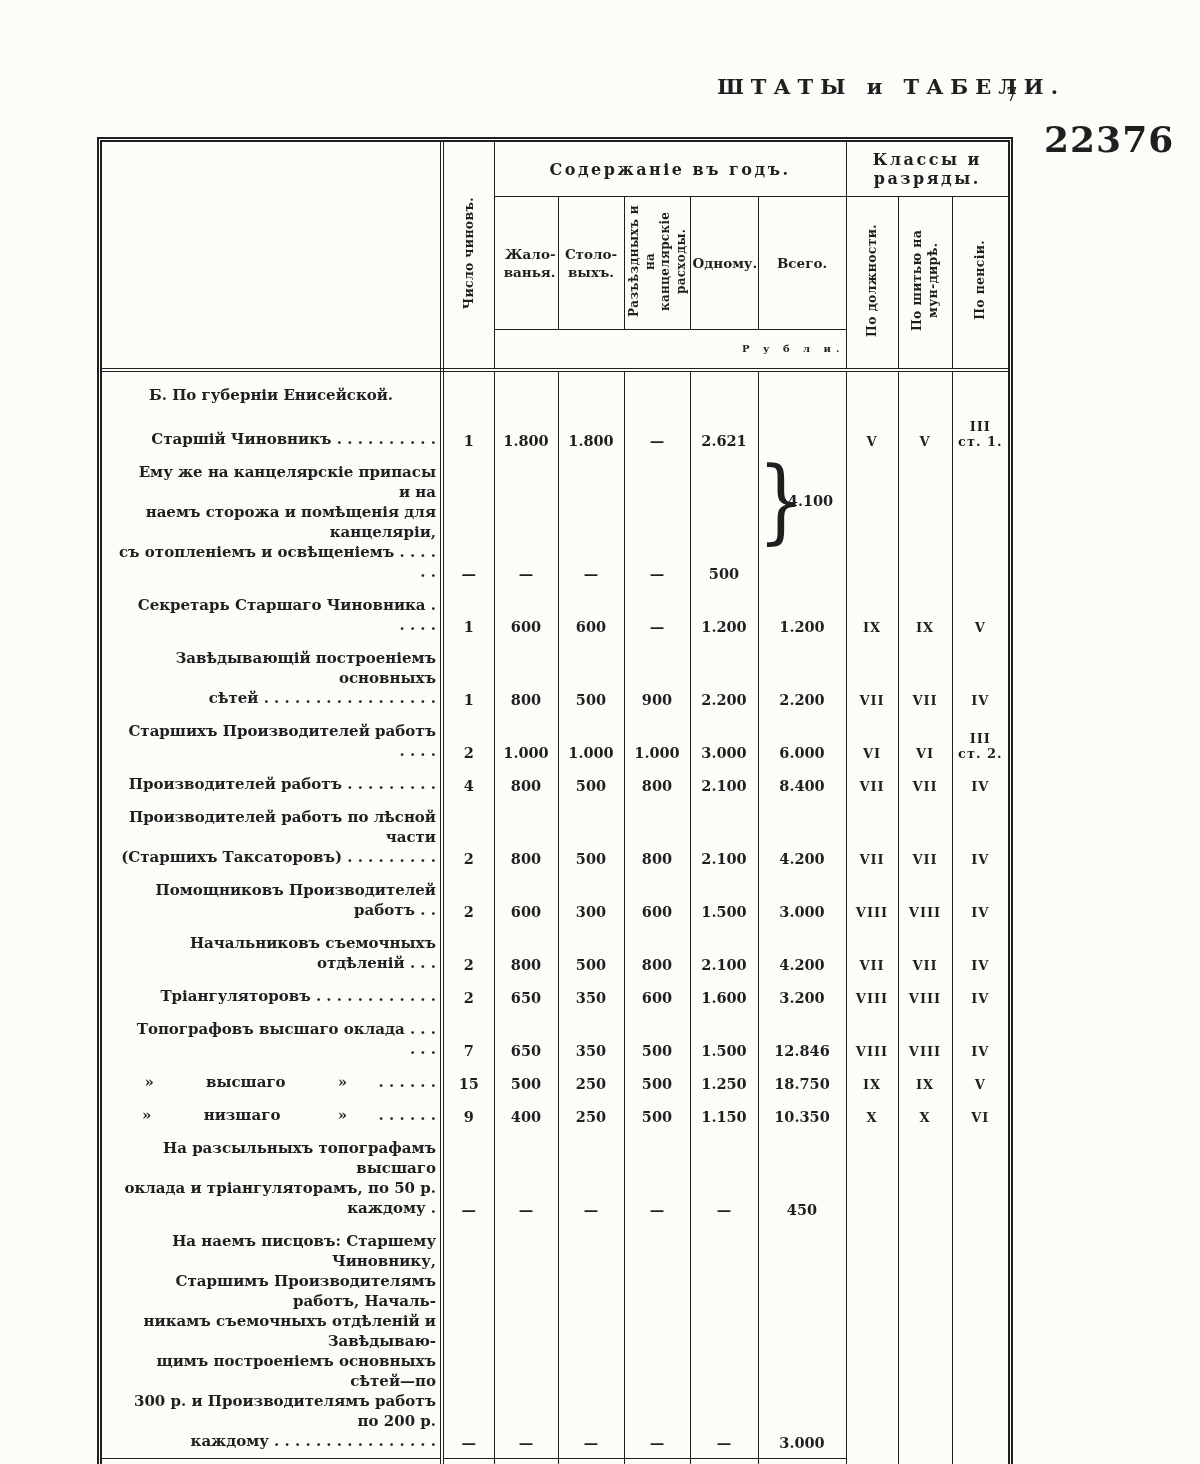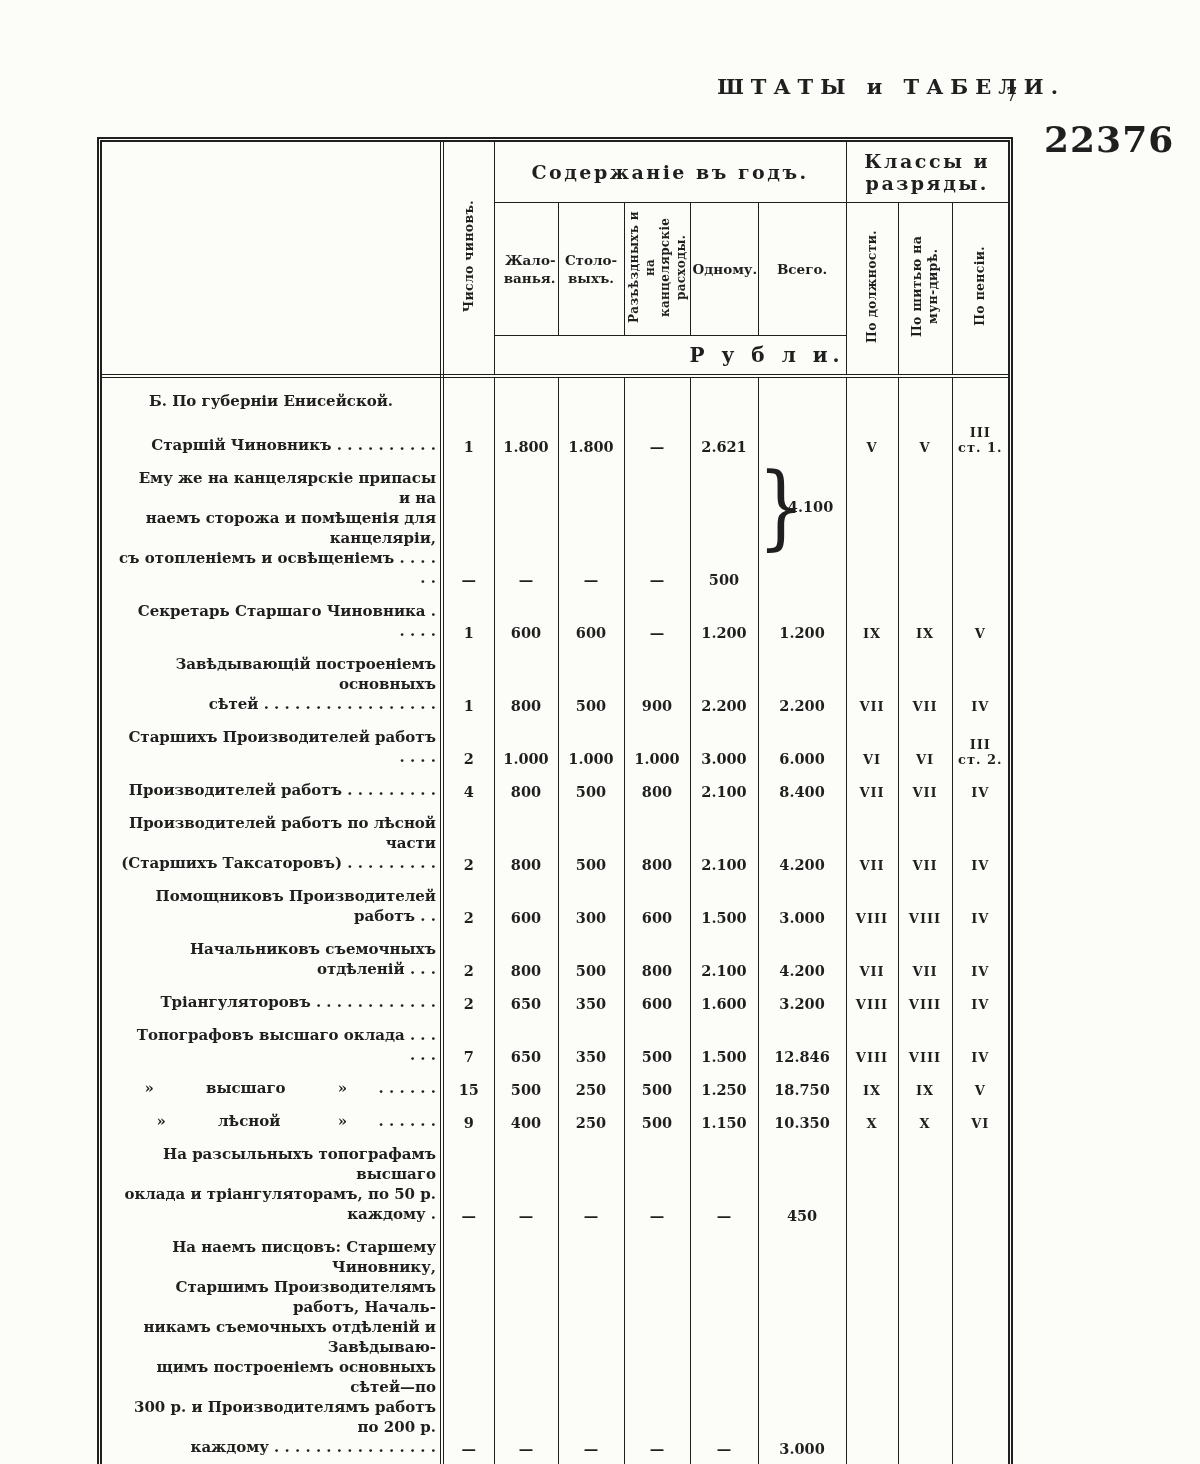--- a/index.html
+++ b/index.html
@@ -43,31 +43,31 @@
   }
   .rom {
     text-align: center; font-size: 13px; font-weight: 700; letter-spacing: 1px;
     padding: 6px 1px 7px; white-space: pre-wrap; line-height: 15px;
   }
   tr.h1 { height: 42px; }
   tr.h2 { height: 130px; }
   tr.h3 { height: 40px; }
   .band {
     text-align: center; vertical-align: middle;
-    font-size: 19px; font-weight: 700; letter-spacing: 2.5px;
+    font-size: 16px; font-weight: 700; letter-spacing: 2.5px;
     padding: 8px 2px; border-bottom: 1.5px solid var(--ink, #1f1f1f);
   }
   .colhead {
     text-align: center; vertical-align: middle;
     font-size: 13.5px; font-weight: 700; white-space: pre-wrap; line-height: 1.35;
     padding: 4px 2px;
   }
   .rubli {
     text-align: center; vertical-align: middle;
-    font-size: 20px; font-weight: 700; letter-spacing: 5px;
+    font-size: 10px; font-weight: 700; letter-spacing: 5px;
     border-top: 1.5px solid var(--ink, #1f1f1f);
   }
   .hb { border-bottom: 4px double var(--ink, #1f1f1f); }
   .vcell { text-align: center; vertical-align: middle; padding: 4px 2px; }
   .vert {
     display: inline-block;
     writing-mode: vertical-rl;
     transform: rotate(180deg);
     font-size: 12.5px; font-weight: 700; line-height: 1.3; letter-spacing: 0.3px;
     white-space: normal;
@@ -308,21 +308,21 @@
           <td class="num">250</td>
           <td class="num">500</td>
           <td class="num">1.250</td>
           <td class="num">18.750</td>
           <td class="rom">IX</td>
           <td class="rom">IX</td>
           <td class="rom">V</td>
         </tr>
 
         <tr>
-          <td class="lbl">»          лѣсной           »      . . . . . .</td>
+          <td class="lbl">»          низшаго           »      . . . . . .</td>
           <td class="num">9</td>
           <td class="num">400</td>
           <td class="num">250</td>
           <td class="num">500</td>
           <td class="num">1.150</td>
           <td class="num">10.350</td>
           <td class="rom">X</td>
           <td class="rom">X</td>
           <td class="rom">VI</td>
         </tr>

